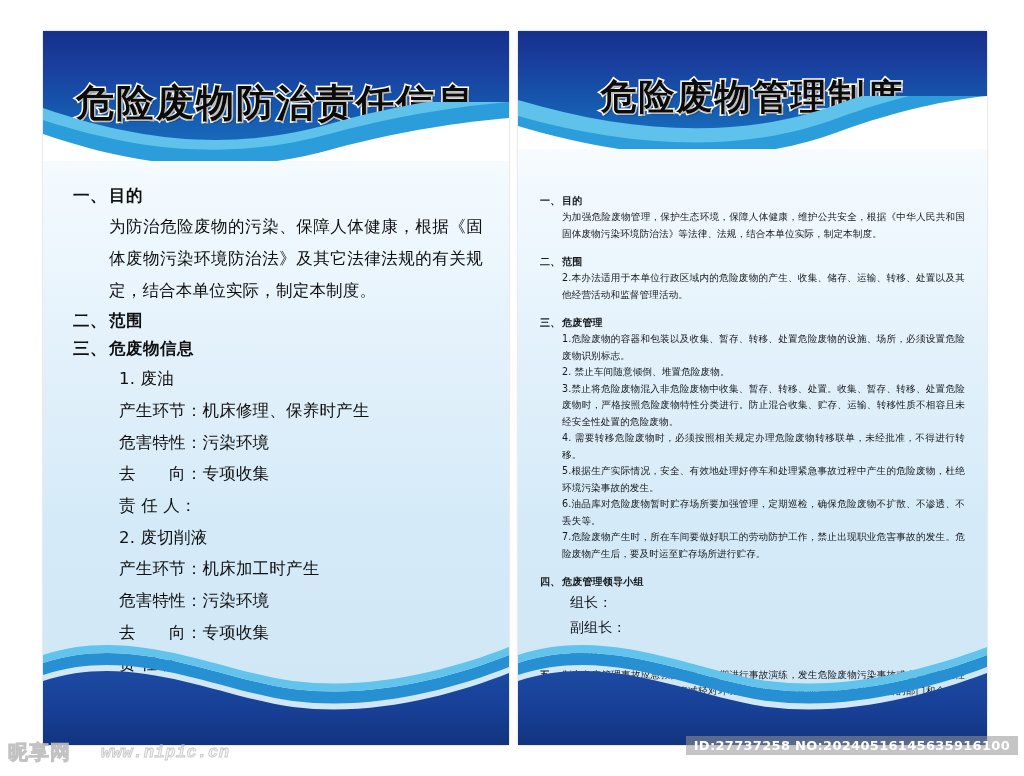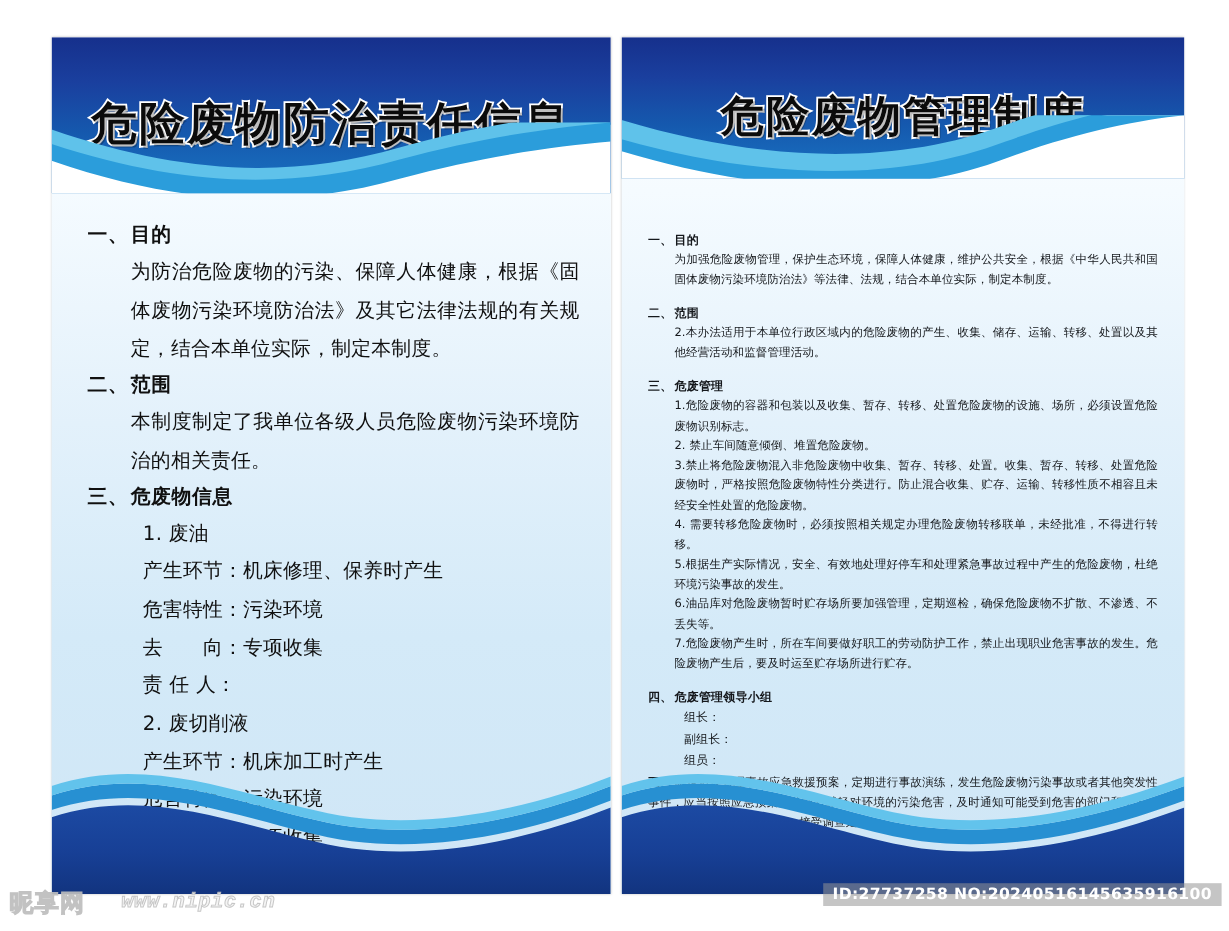--- a/index.html
+++ b/index.html
@@ -82,21 +82,21 @@
   .r-head{
     font-size:10px;font-weight:bold;color:#15181c;
     line-height:1.6;margin:12px 0 0 0;letter-spacing:.2px;
   }
   .r-head .num{display:inline-block;min-width:22px;}
   .r-para{
     font-size:9.6px;color:#15181c;line-height:1.72;
     margin:0;padding-left:22px;text-align:justify;letter-spacing:.1px;
   }
   .r-field{
-    font-size:10px;color:#15181c;line-height:1.78;
+    font-size:14px;color:#15181c;line-height:1.78;
     margin:0;padding-left:30px;letter-spacing:.1px;
   }
   .r-last{
     font-size:9.6px;color:#15181c;line-height:1.72;
     margin:2px 0 0 0;padding-left:0;text-align:justify;letter-spacing:.1px;
   }
   .r-last .num{display:inline-block;min-width:22px;font-weight:bold;}
 
   
   .wm-logo{
@@ -147,21 +147,20 @@
     <div class="content">
 
       <div class="l-head">
         <span class="num">一、</span><span>目的</span>
       </div>
       <p class="l-para">为防治危险废物的污染、保障人体健康，根据《固体废物污染环境防治法》及其它法律法规的有关规定，结合本单位实际，制定本制度。</p>
 
       <div class="l-head">
         <span class="num">二、</span><span>范围</span>
       </div>
-      <p class="l-para">本制度制定了我单位各级人员危险废物污染环境防治的相关责任。</p>
 
       <div class="l-head">
         <span class="num">三、</span><span>危废物信息</span>
       </div>
 
       <div class="l-sub">1. 废油</div>
       <div class="l-line">产生环节：机床修理、保养时产生</div>
       <div class="l-line">危害特性：污染环境</div>
       <div class="l-line">去　　向：专项收集</div>
       <div class="l-line">责 任 人：</div>

